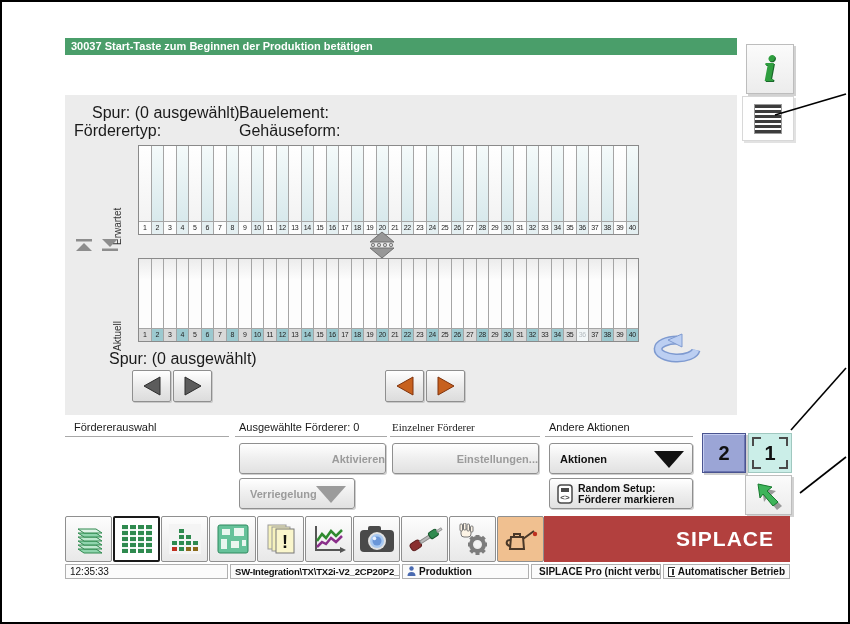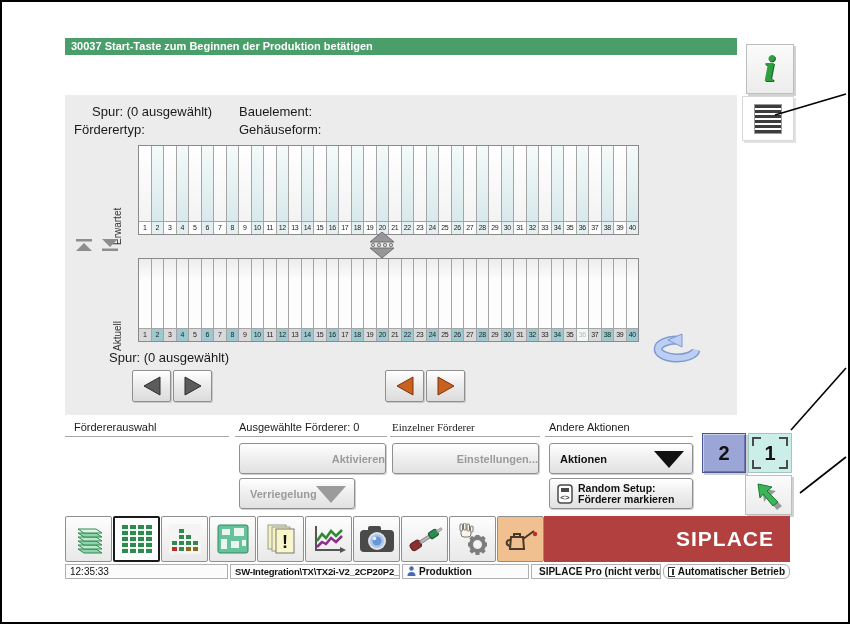--- a/index.html
+++ b/index.html
@@ -15,21 +15,21 @@
           box-shadow:2px 2px 0 #d2d2d2;}
   .info-btn{position:absolute;left:744px;top:42px;width:46px;height:48px;display:flex;align-items:center;justify-content:center;}
   .info-i{font-family:"DejaVu Serif","Liberation Serif",serif;font-style:italic;font-weight:bold;
           font-size:34px;color:#2f9e3f;text-shadow:1px 1px 0 #19672a;}
   .list-btn{position:absolute;left:740px;top:94px;width:50px;height:43px;background:#fff;border:1px solid #d8d8d8;
             display:flex;align-items:center;justify-content:center;box-shadow:2px 2px 0 #e2e2e2;}
   .list-glyph{width:26px;height:28px;background:repeating-linear-gradient(180deg,#3c3c3c 0 3px,#fdfdfd 3px 5px);border:1px solid #9a9a9a;}
 
   
   .panel{position:absolute;left:63px;top:93px;width:672px;height:320px;background:#ececec;}
-  .lbl{position:absolute;font-size:13px;color:#1a1a1a;white-space:nowrap;}
+  .lbl{position:absolute;font-size:16px;color:#1a1a1a;white-space:nowrap;}
 
   
   .strip{position:absolute;border:1px solid #8a8a8a;background:#fff;display:flex;box-sizing:border-box;}
   .cells{display:flex;flex:1;}
   .cell{flex:1;display:flex;flex-direction:column;border-right:1px solid #a5a5a5;min-width:0;}
   .cell:last-child{border-right:none;}
   .cbody{flex:1;}
   .cnum{height:12px;line-height:12px;font-size:7px;letter-spacing:-0.5px;text-align:center;
         border-top:1px solid #a5a5a5;color:#222;overflow:visible;}
   #exp-cells .odd  .cbody{background:linear-gradient(180deg,#ffffff,#f3f3f3);}
@@ -694,21 +694,21 @@
       </svg>
     <span>Produktion</span>
     </div>
   <div class="sfield sbold" style="left:529px;width:130px;">
     <svg width="9" height="10">
         <rect x="1" y="3" width="7" height="6" fill="#8a8a8a"></rect>
         <rect x="3" y="0" width="3" height="3" fill="#8a8a8a"></rect>
       </svg>
     <span>SIPLACE Pro (nicht verbunden)</span>
     </div>
-  <div class="sfield sbold" style="left:661px;width:127px;border-radius:6px;">
+  <div class="sfield sbold" style="left:661px;width:127px;">
     <svg width="10" height="10">
         <rect x="0.5" y="0.5" width="9" height="9" fill="#fff" stroke="#333"></rect>
         <rect x="4" y="2" width="2" height="6" fill="#333"></rect>
       </svg>
     <span>Automatischer Betrieb</span>
     </div>
 
   <svg class="callouts" width="846" height="620">
     <line x1="773" y1="113" x2="844" y2="92" stroke="#000" stroke-width="1.6"></line>
     <line x1="789" y1="428" x2="844" y2="366" stroke="#000" stroke-width="1.6"></line>

